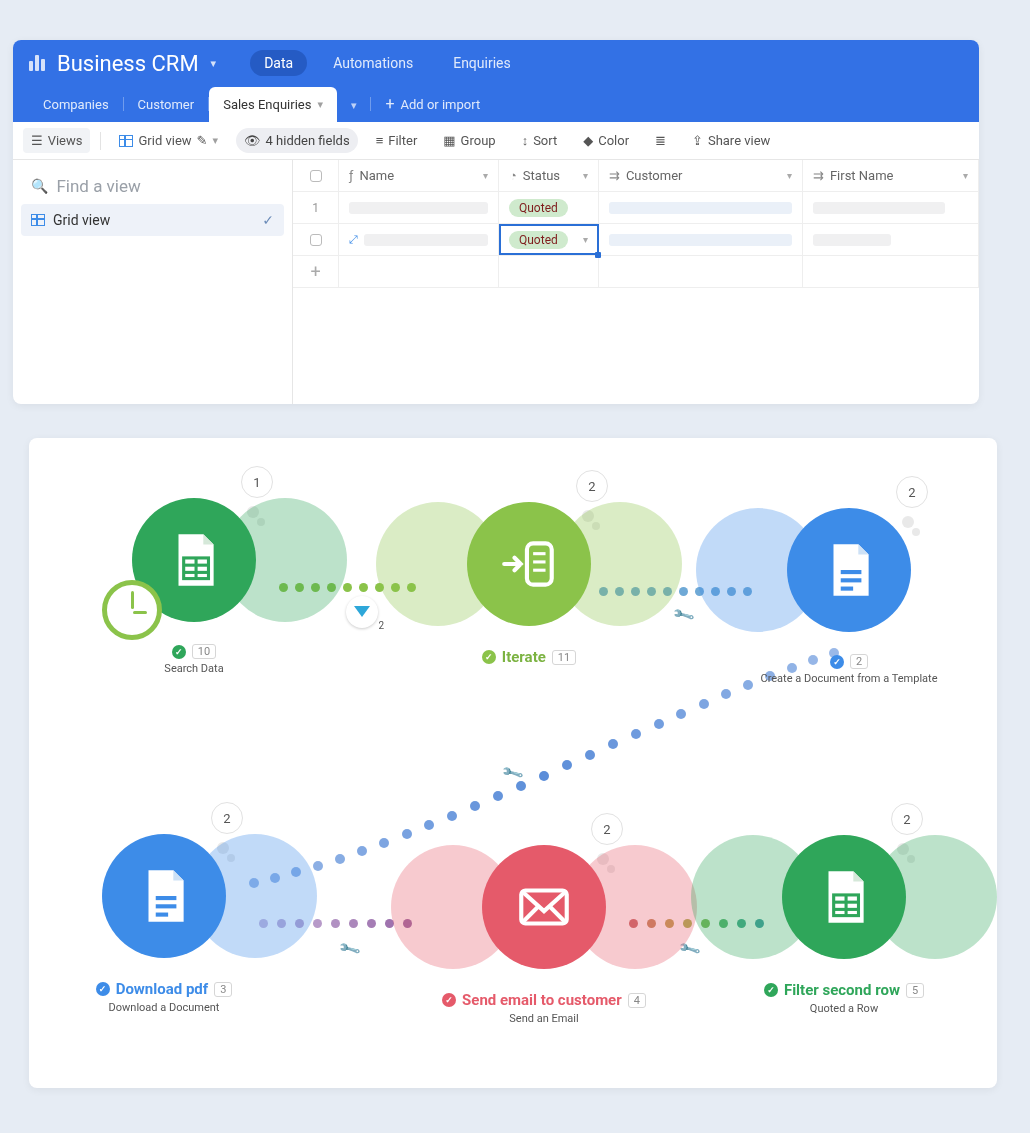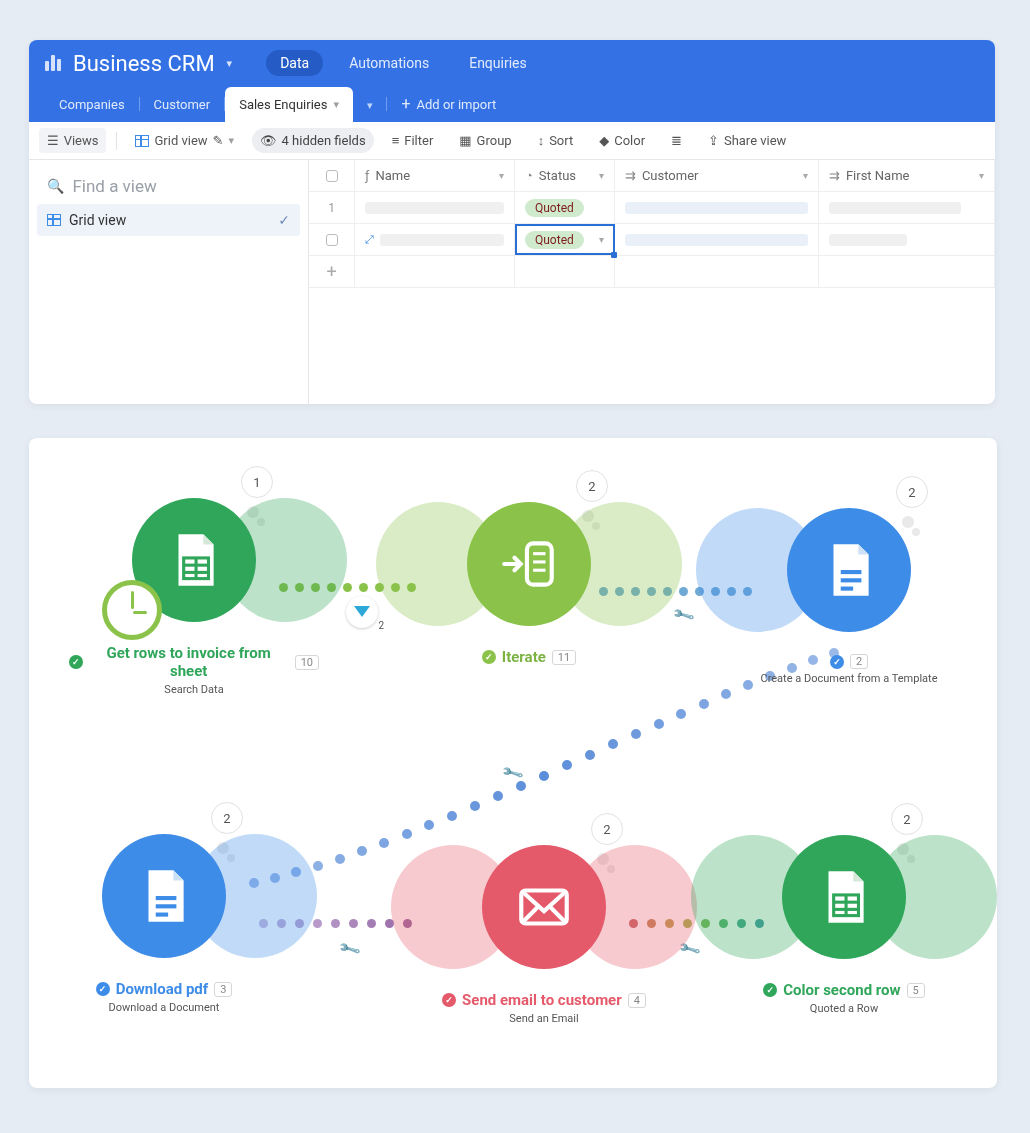--- a/index.html
+++ b/index.html
@@ -1,20 +1,20 @@
 <!DOCTYPE html>
 <html><head>
 <meta charset="utf-8">
 <style>
 html,body{margin:0;padding:0;font-family:-apple-system,BlinkMacSystemFont,"Segoe UI",Roboto,sans-serif;background:#e6ecf4;color:#333;font-size:14px}
 *{box-sizing:border-box}
 .page{width:1030px;margin:0 auto;padding:40px 1px 40px 1px}
 
 
-.airtable{width:966px;margin-left:28px;background:#fff;border-radius:8px;overflow:hidden;box-shadow:0 2px 8px rgba(0,0,0,.06)}
+.airtable{width:966px;margin-left:12px;background:#fff;border-radius:8px;overflow:hidden;box-shadow:0 2px 8px rgba(0,0,0,.06)}
 .air-head{background:#3371e5;color:#fff;padding:10px 16px;display:flex;align-items:center;gap:12px}
 .logo-icon{display:flex;gap:2px;align-items:flex-end}
 .logo-icon span{width:4px;background:rgba(255,255,255,.8);border-radius:1px}
 .logo-icon span:nth-child(1){height:10px}.logo-icon span:nth-child(2){height:16px}.logo-icon span:nth-child(3){height:12px}
 .base-name{font-size:22px;font-weight:400}
 .chev{opacity:.8;font-size:11px}
 .pill{padding:5px 14px;border-radius:16px;font-size:14px;color:rgba(255,255,255,.85);cursor:pointer}
 .pill.active{background:#255bc4;color:#fff}
 
 .air-tabs{background:#3371e5;color:#fff;display:flex;align-items:center;gap:0;padding:0 16px;font-size:13px}
@@ -334,21 +334,20 @@
                 <path fill="#d5e8d9" d="M39 5v10h10z"></path>
                 <rect x="20" y="28" width="24" height="20" fill="none" stroke="#2fa65a" stroke-width="3"></rect>
                 <line x1="20" y1="35" x2="44" y2="35" stroke="#2fa65a" stroke-width="3"></line>
                 <line x1="20" y1="42" x2="44" y2="42" stroke="#2fa65a" stroke-width="3"></line>
                 <line x1="32" y1="28" x2="32" y2="48" stroke="#2fa65a" stroke-width="3"></line>
               </svg>
         </div>
       </div>
       <div class="node-title nt-green">
             <span class="ok-ic" style="background:#2fa65a">✓</span>
-            <span>Get rows to invoice from sheet</span>
             <span class="count-box">10</span>
           </div>
       <div class="node-sub">Search Data</div>
     </div>
 
     <div class="node" style="left:345px;top:34px">
       <div class="mini-badge">2</div>
       <div class="trail">
             <span></span>
             <span></span>
@@ -464,21 +463,21 @@
                 <path fill="#d5e8d9" d="M39 5v10h10z"></path>
                 <rect x="20" y="28" width="24" height="20" fill="none" stroke="#2fa65a" stroke-width="3"></rect>
                 <line x1="20" y1="35" x2="44" y2="35" stroke="#2fa65a" stroke-width="3"></line>
                 <line x1="20" y1="42" x2="44" y2="42" stroke="#2fa65a" stroke-width="3"></line>
                 <line x1="32" y1="28" x2="32" y2="48" stroke="#2fa65a" stroke-width="3"></line>
               </svg>
         </div>
       </div>
       <div class="node-title nt-green">
             <span class="ok-ic" style="background:#2fa65a">✓</span>
-            <span>Color second row</span>
+            <span>Filter second row</span>
             <span class="count-box">5</span>
           </div>
       <div class="node-sub">Quoted a Row</div>
     </div>
 
   </div>
 </div>
 
 </div>
 

